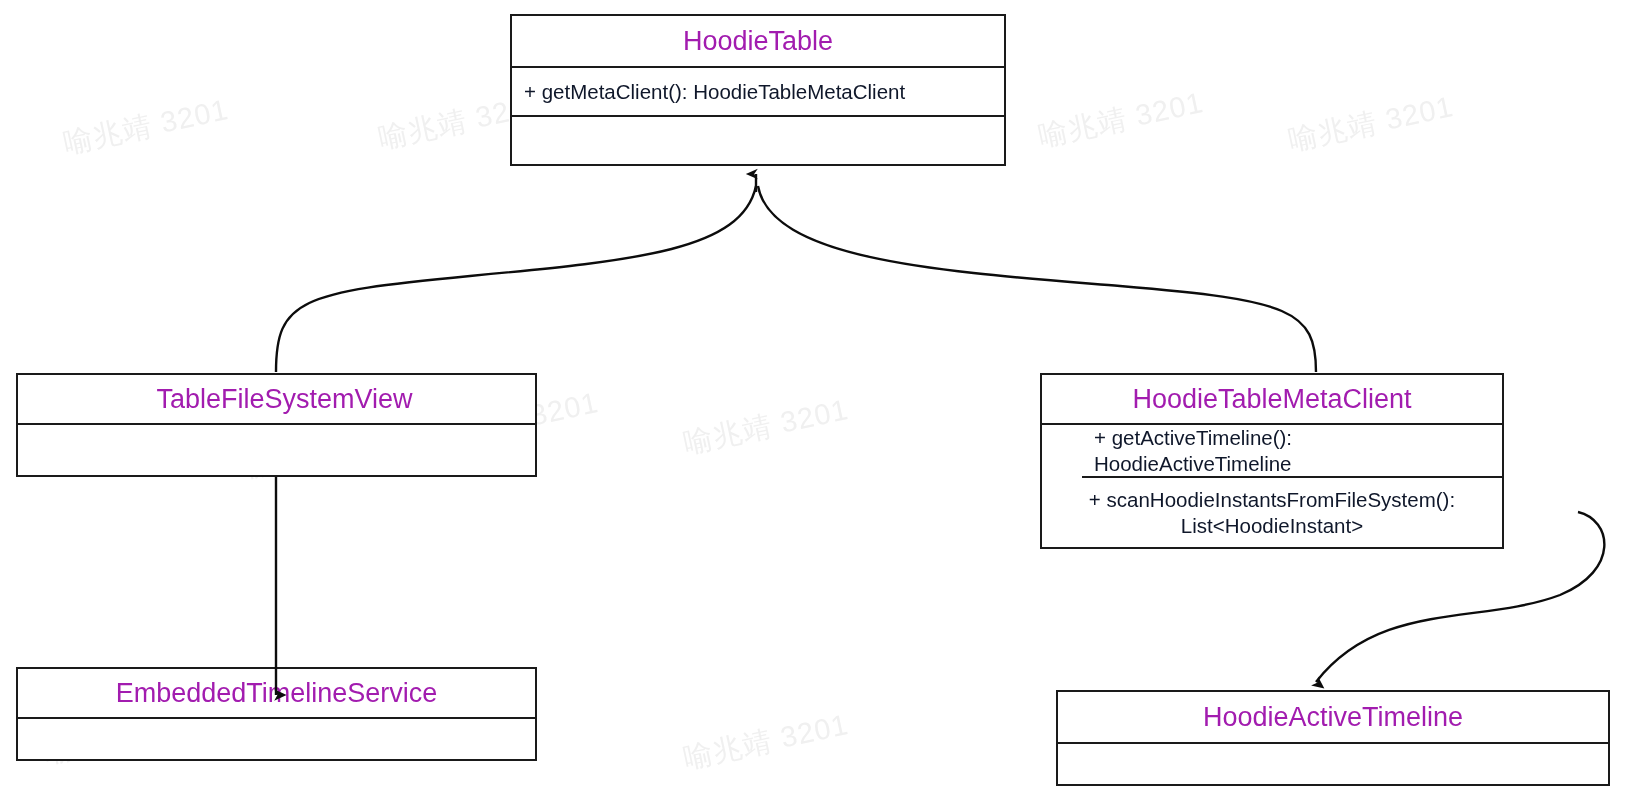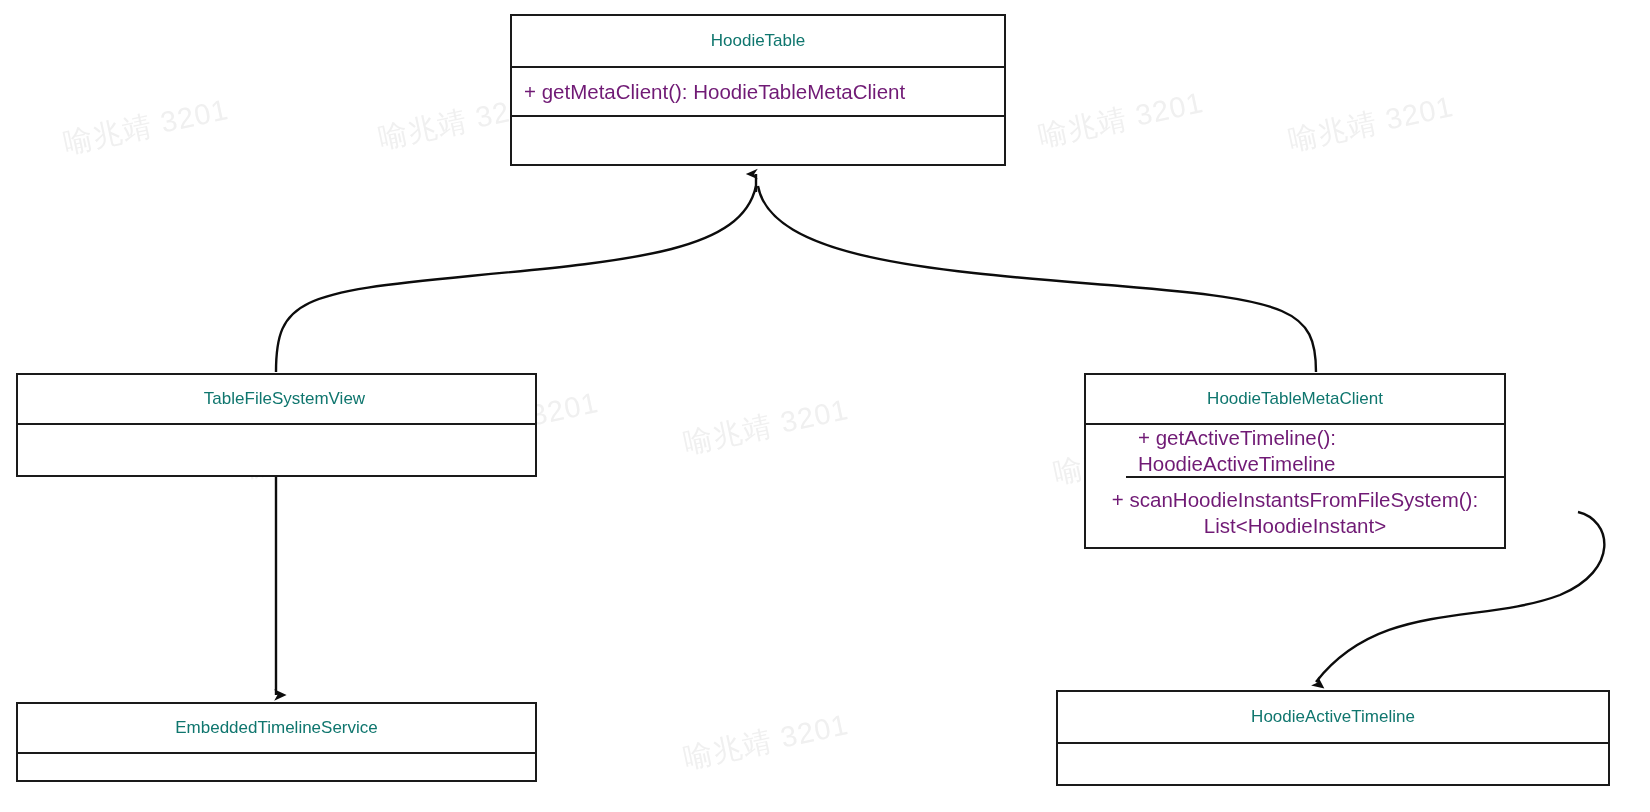--- a/index.html
+++ b/index.html
@@ -42,32 +42,32 @@
     border: 2px solid #1a1a1a;
     background: #ffffff;
     z-index: 2;
   }
   .uml-title {
     box-sizing: border-box;
     display: flex;
     align-items: center;
     justify-content: center;
     text-align: center;
-    font-size: 17px;
-    color: #0f766e;
+    font-size: 27px;
+    color: #a21caf;
     border-bottom: 2px solid #1a1a1a;
     padding: 0 8px;
     background: transparent;
   }
   .uml-section {
     box-sizing: border-box;
     display: flex;
     align-items: center;
     font-size: 20.5px;
-    color: #701a75;
+    color: #0f172a;
     padding: 0 12px;
     background: transparent;
     line-height: 1.24;
   }
   .uml-section.with-border {
     border-bottom: 2px solid #1a1a1a;
   }
   .uml-section.empty {
     padding: 0;
   }
@@ -134,27 +134,27 @@
   <div class="uml-box" style="left:510px; top:14px; width:496px; height:152px;">
     <div class="uml-title" style="height:52px;">HoodieTable</div>
     <div class="uml-section with-border" style="height:49px;">+ getMetaClient(): HoodieTableMetaClient</div>
   </div>
 
   <div class="uml-box" style="left:16px; top:373px; width:521px; height:104px;">
     <div class="uml-title" style="height:50px;padding-left:24px;">TableFileSystemView</div>
     <div class="uml-section empty" style="height:50px;"></div>
   </div>
 
-  <div class="uml-box" style="left:1084px; top:373px; width:422px; height:176px;">
+  <div class="uml-box" style="left:1040px; top:373px; width:464px; height:176px;">
     <div class="uml-title" style="height:50px;">HoodieTableMetaClient</div>
     <div class="uml-section with-border" style="height:53px;margin-left:40px;">+ getActiveTimeline(): HoodieActiveTimeline</div>
     <div class="uml-section" style="height:69px;text-align:center;">+ scanHoodieInstantsFromFileSystem(): List&lt;HoodieInstant&gt;</div>
   </div>
 
-  <div class="uml-box" style="left:16px; top:702px; width:521px; height:80px;">
+  <div class="uml-box" style="left:16px; top:667px; width:521px; height:94px;">
     <div class="uml-title" style="height:50px;">EmbeddedTimelineService</div>
     <div class="uml-section empty" style="height:40px;"></div>
   </div>
 
   <div class="uml-box" style="left:1056px; top:690px; width:554px; height:96px;">
     <div class="uml-title" style="height:52px;">HoodieActiveTimeline</div>
     <div class="uml-section empty" style="height:40px;"></div>
   </div>
 
 </div>

